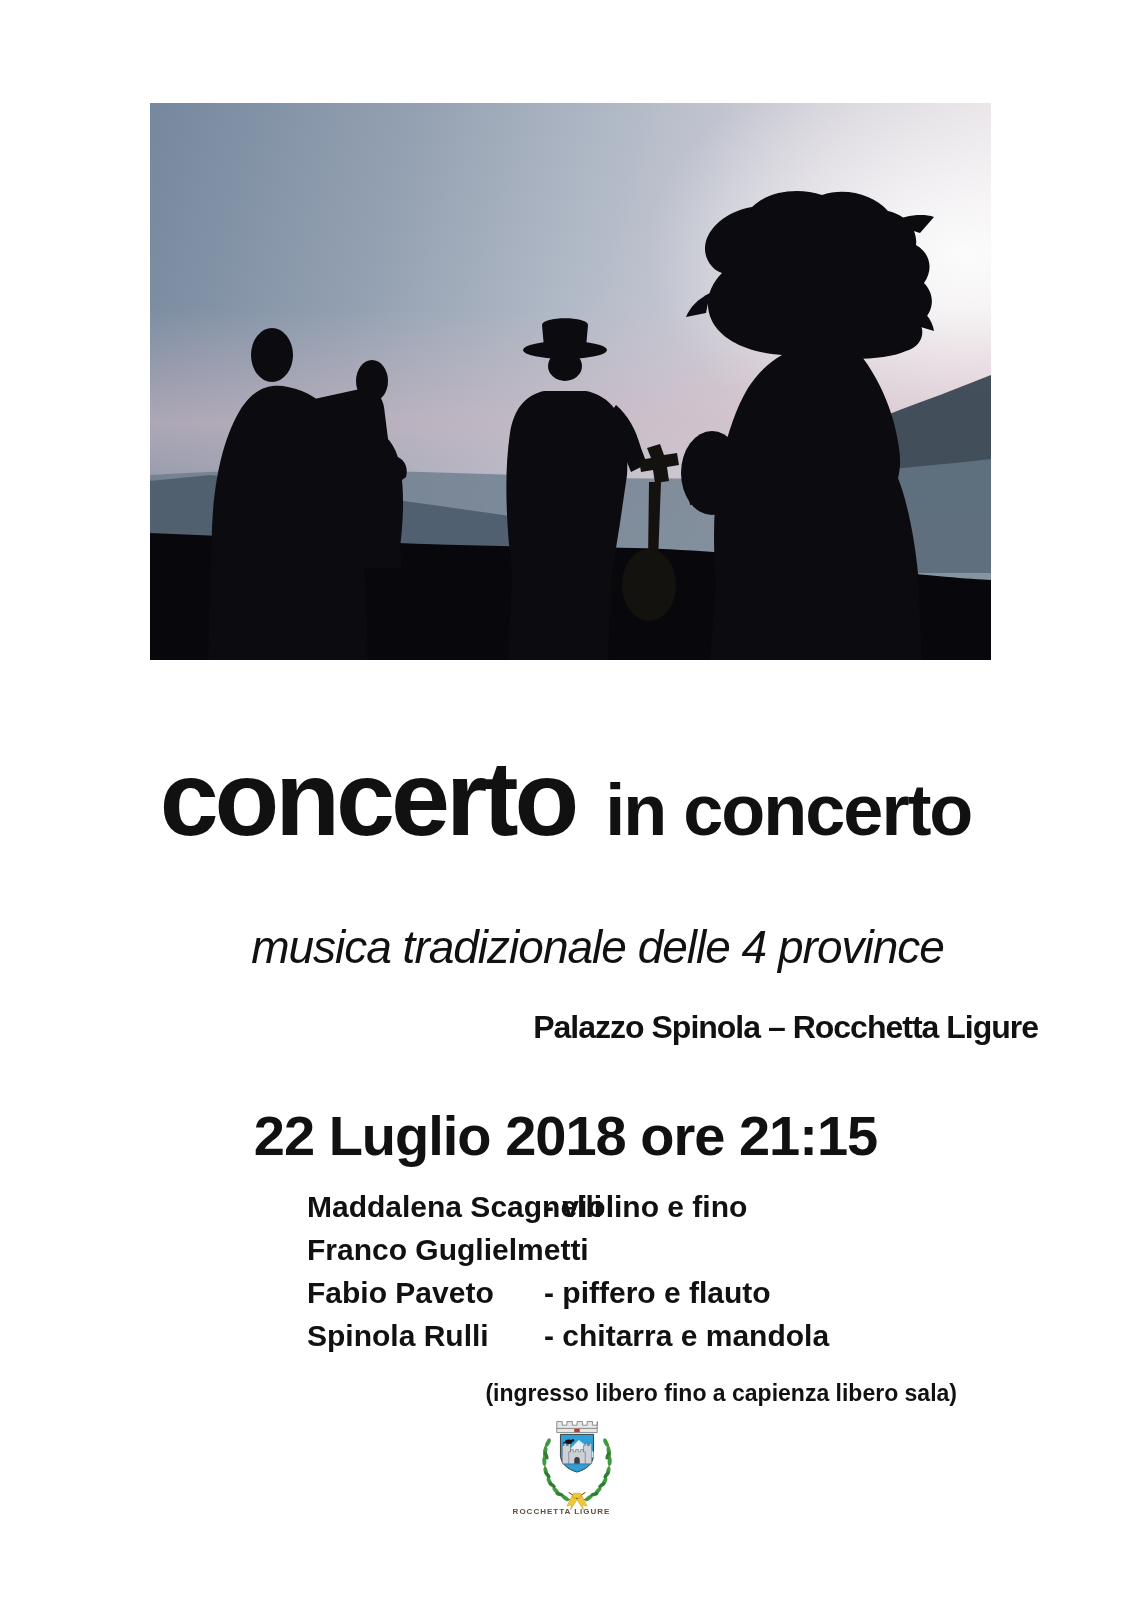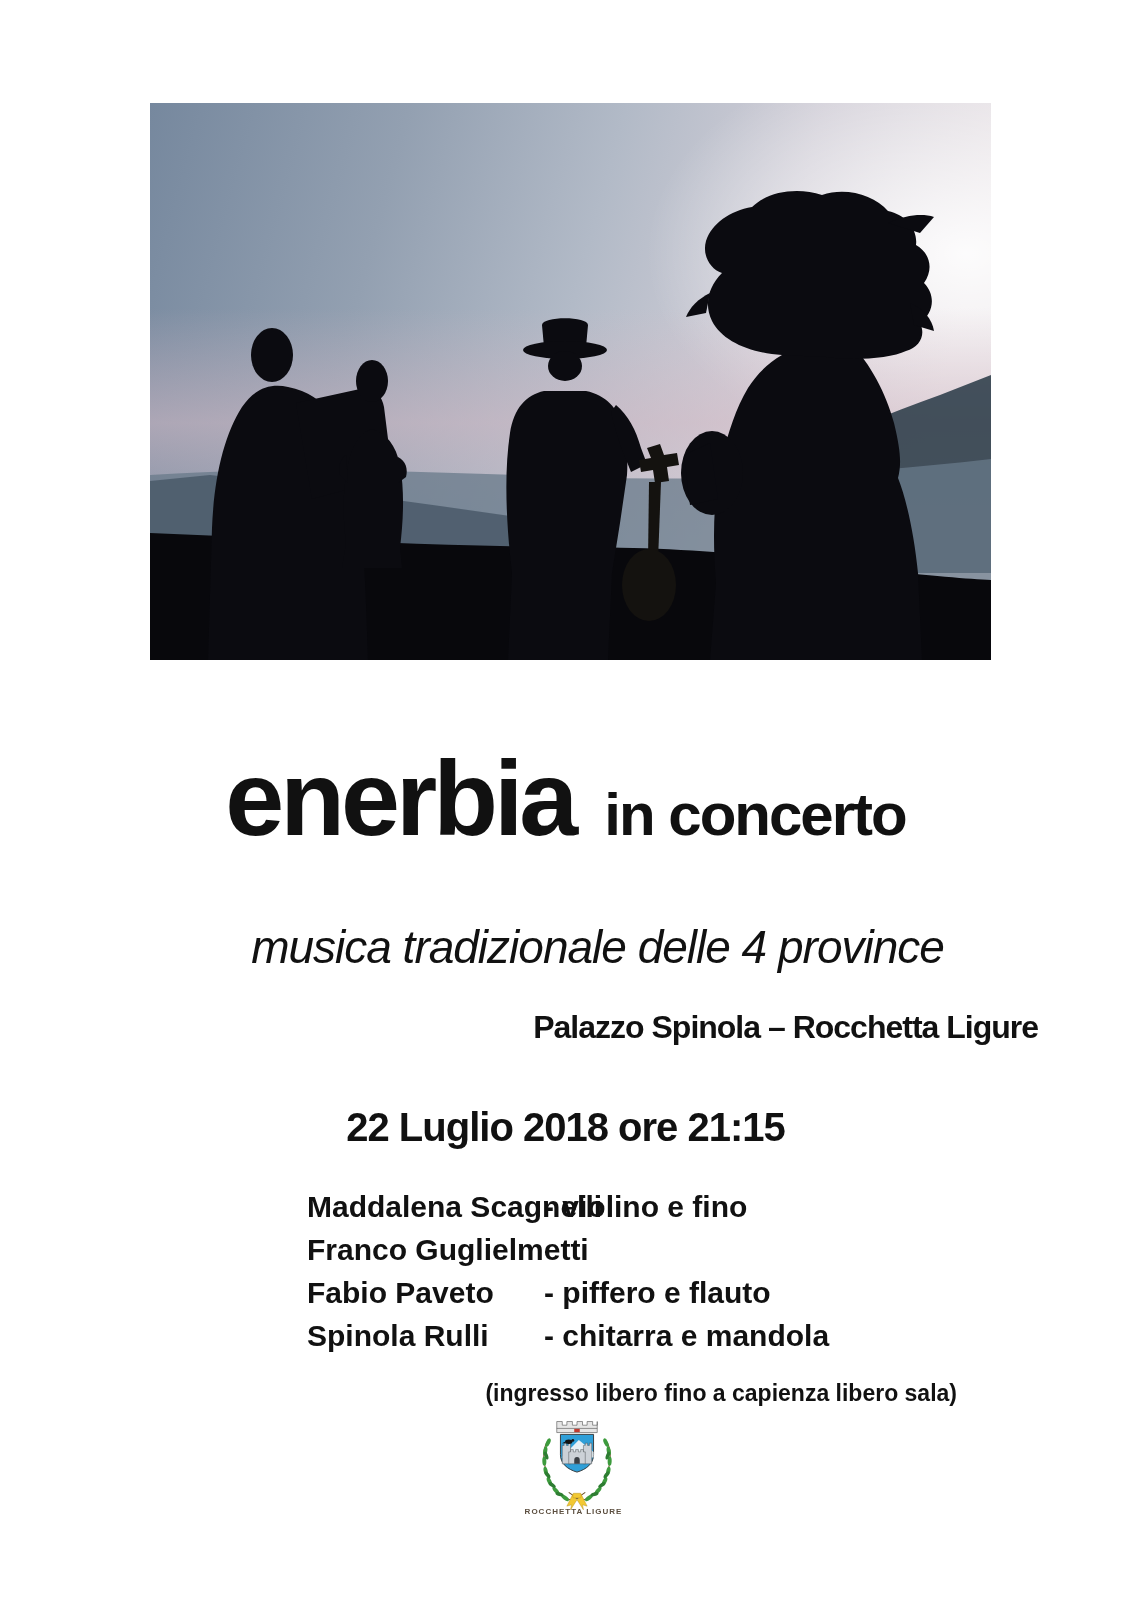--- a/index.html
+++ b/index.html
@@ -9,49 +9,49 @@
   }
   
   .photo{position:absolute;left:150px;top:103px;width:841px;height:557px;overflow:hidden;}
   .photo svg{display:block;width:841px;height:557px;}
   
   .title-row{
     position:absolute;left:0;top:745px;width:1131px;
     display:flex;justify-content:center;align-items:baseline;white-space:nowrap;
   }
   .title-main{font-size:106px;font-weight:bold;letter-spacing:-4px;line-height:1;}
-  .title-rest{font-size:60px;font-weight:bold;letter-spacing:-2px;line-height:1;margin-left:30px;}
+  .title-rest{font-size:72px;font-weight:bold;letter-spacing:-2px;line-height:1;margin-left:30px;}
   
   .subtitle{
     position:absolute;left:0;top:922px;width:1131px;text-align:center;
     font-size:46px;font-style:italic;letter-spacing:-1px;line-height:1.1;padding-left:32px;
   }
   .venue{
     position:absolute;left:0;top:1010px;width:1038px;text-align:right;
     font-size:32px;font-weight:bold;letter-spacing:-1px;line-height:1.1;
   }
   .datetime{
     position:absolute;left:0;top:1105px;width:1131px;text-align:center;
-    font-size:40px;font-weight:bold;letter-spacing:-1px;line-height:1.1;
+    font-size:56px;font-weight:bold;letter-spacing:-1px;line-height:1.1;
   }
   
   .performers{position:absolute;left:307px;top:1185px;}
   .performer-row{display:flex;line-height:43px;font-size:30px;font-weight:bold;}
   .performer-name{width:237px;white-space:nowrap;}
   .performer-instrument{white-space:nowrap;}
   
   .note{
     position:absolute;right:174px;top:1380px;
     font-size:23px;font-weight:bold;white-space:nowrap;
   }
   
   .crest{position:absolute;left:531px;top:1414px;width:92px;}
   .crest svg{display:block;width:92px;height:96px;}
   .crest-label{
-    position:absolute;left:408px;top:1507px;width:331px;text-align:center;
+    position:absolute;left:396px;top:1507px;width:331px;text-align:center;
     font-size:8px;letter-spacing:1px;color:#5c4f40;font-weight:bold;
   }
 </style>
 </head>
 <body>
 
 <div class="page">
 
   <div class="photo">
     <svg viewBox="0 0 841 557" preserveAspectRatio="none">
@@ -117,21 +117,21 @@
         <path d="M560 190 C548 196 540 204 536 214 L556 210 Z"></path>
         <path d="M738 120 C756 112 772 110 784 114 L770 130 Z"></path>
         <path d="M760 200 C774 206 782 216 784 228 L764 222 Z"></path>
         <ellipse cx="562" cy="370" rx="31" ry="42"></ellipse>
         <path d="M534 352 L560 340 L568 396 L540 402 Z"></path>
       </g>
     </svg>
   </div>
 
   <div class="title-row">
-    <span class="title-main">enerbia</span>
+    <span class="title-main">concerto</span>
       <span class="title-rest">in concerto</span>
   </div>
 
   <div class="subtitle">musica tradizionale delle 4 province</div>
 
   <div class="venue">Palazzo Spinola – Rocchetta Ligure</div>
 
   <div class="datetime">22 Luglio 2018 ore 21:15</div>
 
   <div class="performers">

